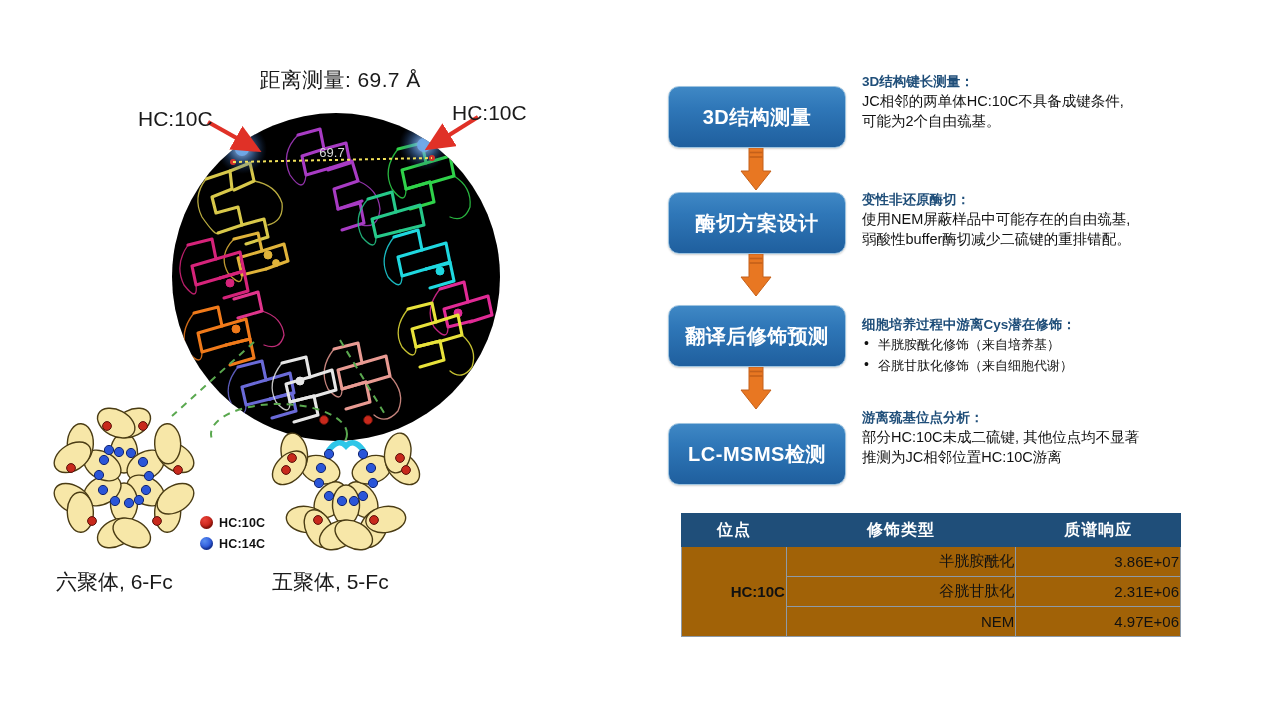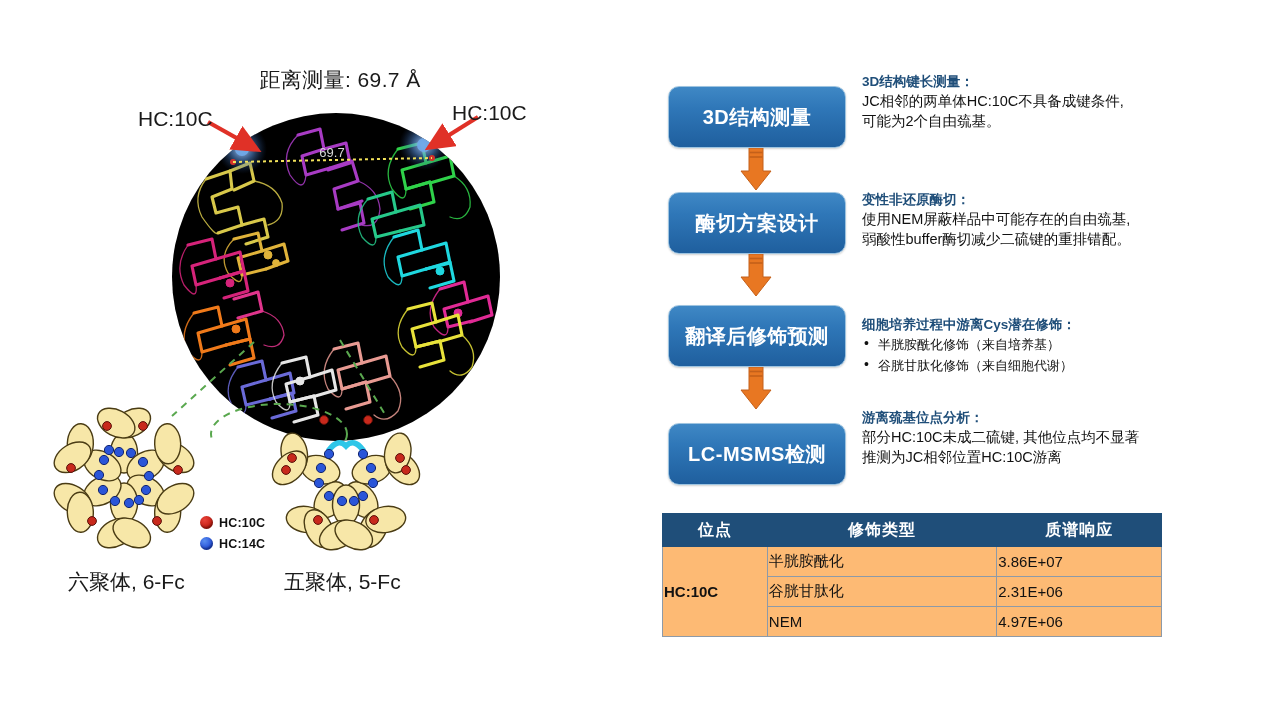--- a/index.html
+++ b/index.html
@@ -43,21 +43,21 @@
 
   
   #fc-legend{position:absolute;left:200px;top:512px;}
   .legend-row{display:flex;align-items:center;height:21px;}
   .legend-dot{width:13px;height:13px;border-radius:50%;margin-right:6px;
               box-shadow:inset -1px -2px 2px rgba(0,0,0,.35);}
   .legend-dot.red{background:radial-gradient(circle at 35% 30%,#e8433a,#c01b10 70%);}
   .legend-dot.blue{background:radial-gradient(circle at 35% 30%,#5a8ff0,#1f49d6 70%);}
   .legend-text{font-size:12.5px;font-weight:bold;color:#111;letter-spacing:.2px;}
 
-  .fc-caption{position:absolute;font-size:21px;color:#1a1a1a;white-space:nowrap;margin-left:12px;}
+  .fc-caption{position:absolute;font-size:21px;color:#1a1a1a;white-space:nowrap;}
   #caption-hexamer{left:56px;top:568px;}
   #caption-pentamer{left:272px;top:568px;}
 
   
   #right-panel{position:absolute;left:640px;top:0;width:640px;height:720px;}
 
   .flow-step{position:absolute;left:28px;width:176px;height:60px;border-radius:11px;
     background:linear-gradient(to bottom,#3f88c5 0%,#2f77b8 35%,#1f5f9e 100%);
     border:1px solid #9ec4e0;
     box-shadow:0 1px 2px rgba(0,0,0,.18);
@@ -80,28 +80,28 @@
   .note-bullets{margin:0;padding:0;list-style:none;}
   .note-bullets li{font-size:13px;color:#111;line-height:21px;
     padding-left:16px;position:relative;}
   .note-bullets li:before{content:"\2022";position:absolute;left:2px;top:-1px;font-size:14px;}
   #note-0{top:72px;}
   #note-1{top:190px;}
   #note-2{top:297px;margin-top:18px;}
   #note-3{top:408px;}
 
   
-  #ms-table{position:absolute;left:22px;top:513px;border-collapse:collapse;
+  #ms-table{position:absolute;left:41px;top:513px;border-collapse:collapse;
             width:500px;border:1px solid #8d9aa8;}
   #ms-table th{background:#1f4e79;color:#fff;font-size:16px;font-weight:bold;
       height:30px;border:1px solid #1f4e79;letter-spacing:1px;}
-  #ms-table td{font-size:15px;color:#111;text-align:left;height:27px;
+  #ms-table td{font-size:15px;color:#111;text-align:right;height:27px;
       border-left:1px solid #8d9aa8;border-right:1px solid #8d9aa8;
       border-top:1px solid #8d9aa8;border-bottom:1px solid #8d9aa8;
-      background:#fdba74;}
+      background:#a16207;}
   #ms-table td.site-cell{font-weight:bold;font-size:15px;}
   #ms-table col.c1{width:105px;}
   #ms-table col.c2{width:230px;}
   #ms-table col.c3{width:165px;}
 </style>
 </head>
 <body>
 
 <div class="stage">
 

